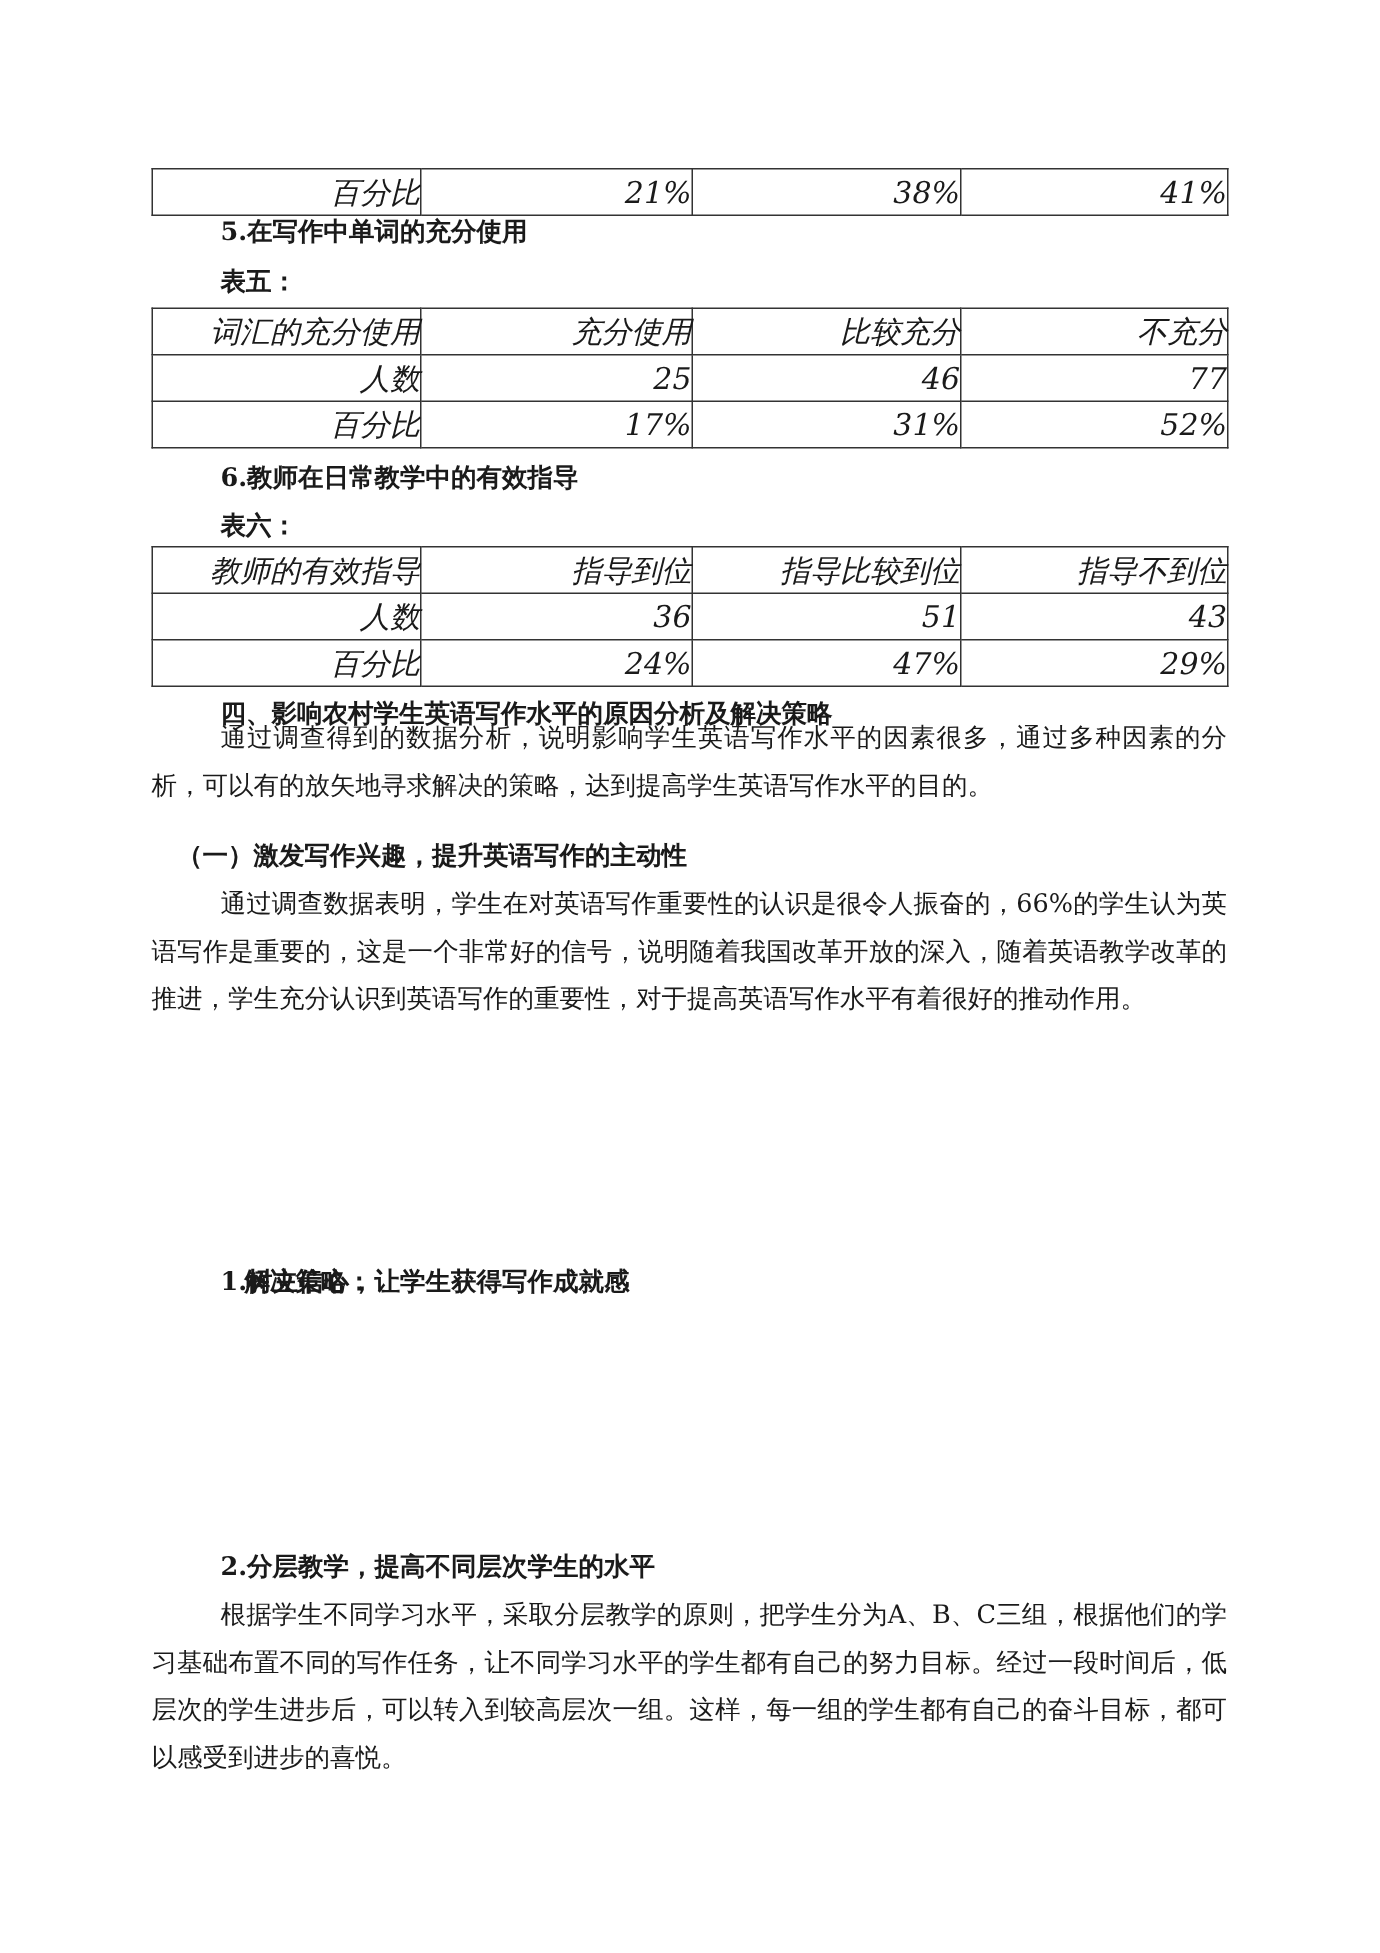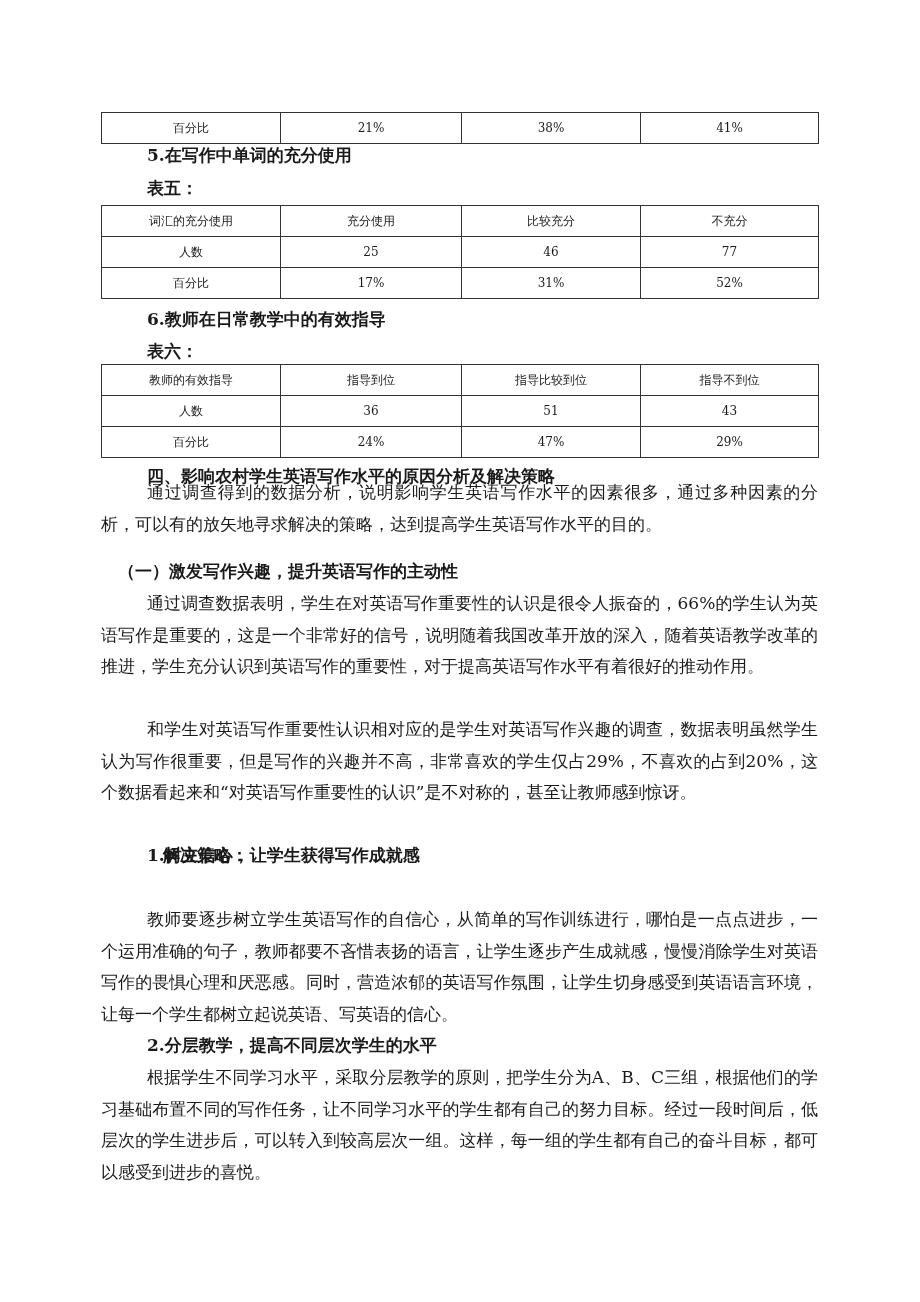--- a/index.html
+++ b/index.html
@@ -8,23 +8,23 @@
     font-family: "DejaVu Serif", "Liberation Serif", serif;
     color: #1a1a1a;
   }
   .page { position: absolute; left: 0; top: 0; width: 920px; height: 1302px; }
   .tbl {
     position: absolute; left: 101px; width: 717px;
     border-collapse: collapse; table-layout: fixed;
   }
   .tbl td {
     border: 1.3px solid #333;
-    text-align: center; vertical-align: middle;
+    text-align: right; vertical-align: middle;
     height: 30px; padding: 0;
-    font-size: 12px; line-height: 30px;
+    font-size: 20px; line-height: 30px; font-style: italic;
   }
   .tbl col.c1 { width: 179px; }
   .tbl col.c2 { width: 181px; }
   .tbl col.c3 { width: 179px; }
   .tbl col.c4 { width: 178px; }
   .line {
     position: absolute; left: 101px; width: 717px;
     font-size: 17px; line-height: 31px; white-space: nowrap; font-weight: bold;
   }
   .ind { left: 147px; width: 671px; }
@@ -116,20 +116,18 @@
       <td>47%</td>
       <td>29%</td>
     </tr>
   </tbody>
     </table>
 
   <div class="line ind bold" style="top:461px;">四、影响农村学生英语写作水平的原因分析及解决策略</div>
   <div class="para" style="top:477px;">通过调查得到的数据分析，说明影响学生英语写作水平的因素很多，通过多种因素的分析，可以有的放矢地寻求解决的策略，达到提高学生英语写作水平的目的。</div>
   <div class="line" style="top:556px; left:118px;">（一）激发写作兴趣，提升英语写作的主动性</div>
   <div class="para" style="top:588px;">通过调查数据表明，学生在对英语写作重要性的认识是很令人振奋的，66%的学生认为英语写作是重要的，这是一个非常好的信号，说明随着我国改革开放的深入，随着英语教学改革的推进，学生充分认识到英语写作的重要性，对于提高英语写作水平有着很好的推动作用。</div>
-  <div class="para" style="top:714px;">和学生对英语写作重要性认识相对应的是学生对英语写作兴趣的调查，数据表明虽然学生认为写作很重要，但是写作的兴趣并不高，非常喜欢的学生仅占29%，不喜欢的占到20%，这个数据看起来和“对英语写作重要性的认识”是不对称的，甚至让教师感到惊讶。</div>
   <div class="line ind" style="top:840px;margin-left:16px;">解决策略：</div>
   <div class="line ind" style="top:840px;">1.树立信心，让学生获得写作成就感</div>
-  <div class="para" style="top:904px;">教师要逐步树立学生英语写作的自信心，从简单的写作训练进行，哪怕是一点点进步，一个运用准确的句子，教师都要不吝惜表扬的语言，让学生逐步产生成就感，慢慢消除学生对英语写作的畏惧心理和厌恶感。同时，营造浓郁的英语写作氛围，让学生切身感受到英语语言环境，让每一个学生都树立起说英语、写英语的信心。</div>
   <div class="line ind" style="top:1030px;">2.分层教学，提高不同层次学生的水平</div>
   <div class="para" style="top:1062px;">根据学生不同学习水平，采取分层教学的原则，把学生分为A、B、C三组，根据他们的学习基础布置不同的写作任务，让不同学习水平的学生都有自己的努力目标。经过一段时间后，低层次的学生进步后，可以转入到较高层次一组。这样，每一组的学生都有自己的奋斗目标，都可以感受到进步的喜悦。</div>
 
 </div>
 
 </body></html>

